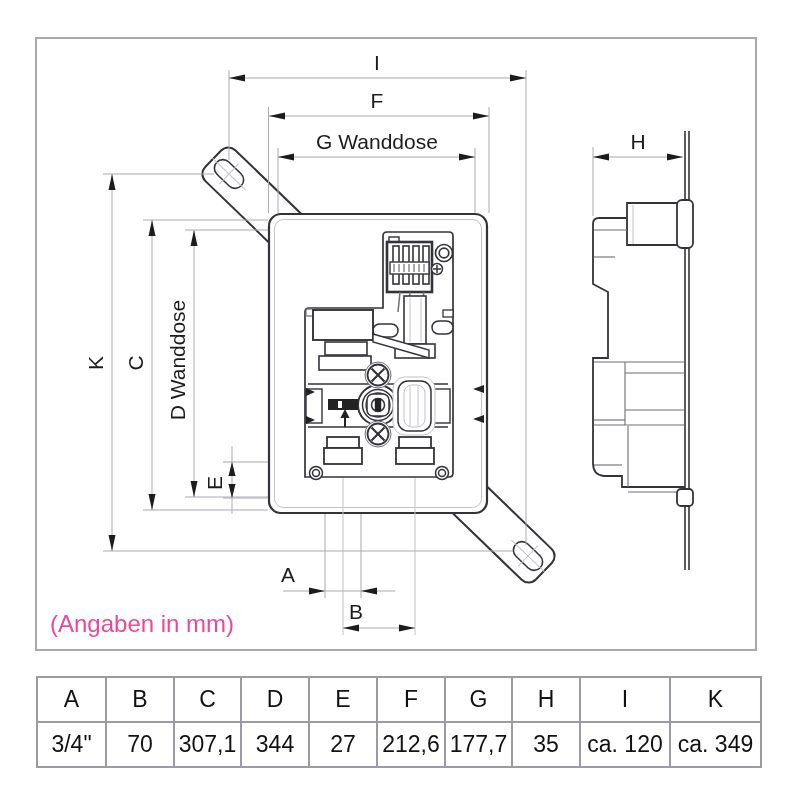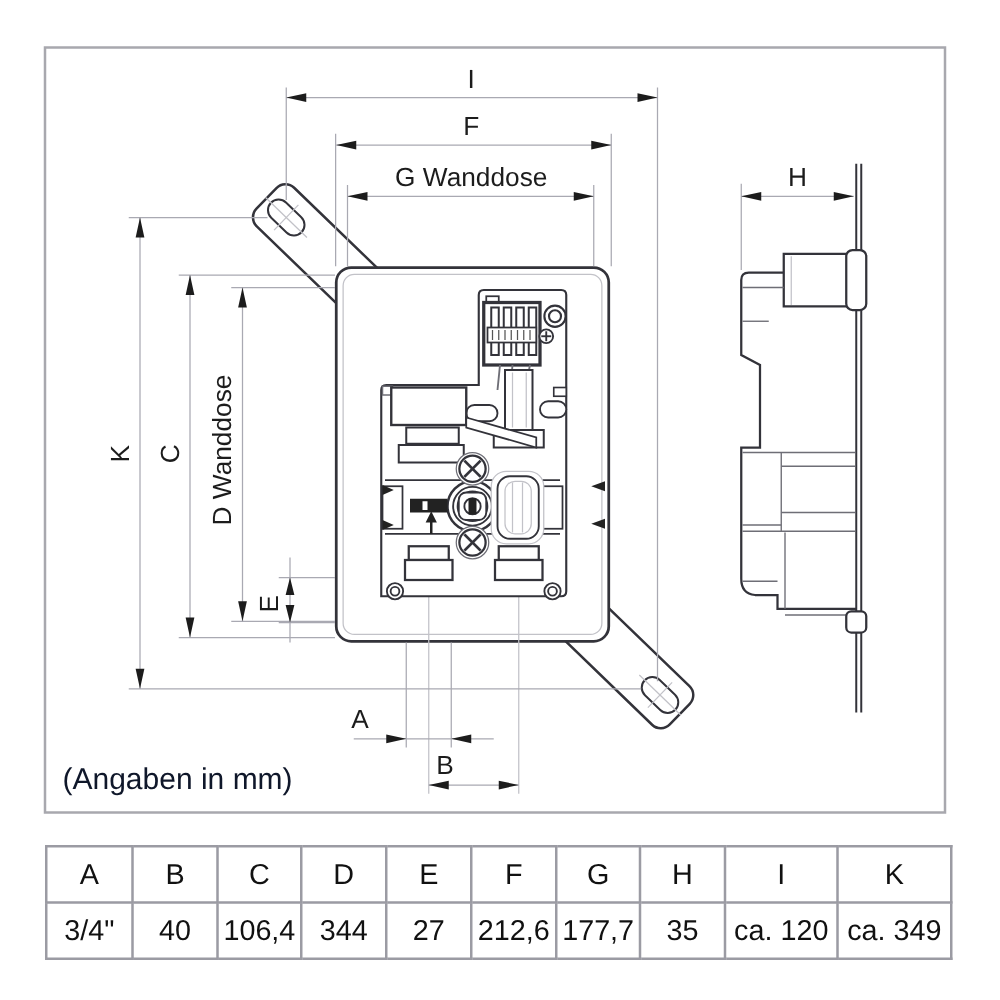--- a/index.html
+++ b/index.html
@@ -5,21 +5,21 @@
   :root{
     --line:#33333a; --mid:#6e6e76; --light:#c2c2c8; --dim:#a9a9b2;
     --ink:#1c1c1c; --frame:#a8a8ae;
   }
   html,body{margin:0;padding:0;background:#fff;}
   #stage{position:relative;width:800px;height:800px;background:#fff;overflow:hidden;
          font-family:"Liberation Sans",sans-serif;color:var(--ink);}
   #frame{position:absolute;left:35px;top:37px;width:722px;height:614px;
          border:2px solid var(--frame);box-sizing:border-box;}
   #drawing{position:absolute;left:0;top:0;}
-  #note{position:absolute;left:50px;top:610px;font-size:24px;color:#0f172a;}
+  #note{position:absolute;left:50px;top:610px;font-size:24px;color:#ec4899;}
   .dimtxt{font-size:21px;fill:var(--ink);}
   #dimtable{position:absolute;left:36px;top:676px;border-collapse:collapse;table-layout:fixed;}
   #dimtable td{border:2px solid #9b9ba3;text-align:center;font-size:23px;color:#111;
                height:43px;padding:0;background:#fff;}
 </style>
 </head>
 <body>
 <div id="stage">
 
   <div id="frame"></div>
@@ -285,22 +285,22 @@
       <td>D</td>
       <td>E</td>
       <td>F</td>
       <td>G</td>
       <td>H</td>
       <td>I</td>
       <td>K</td>
     </tr>
     <tr>
       <td>3/4"</td>
-      <td>40</td>
-      <td>106,4</td>
+      <td>70</td>
+      <td>307,1</td>
       <td>344</td>
       <td>27</td>
       <td>212,6</td>
       <td>177,7</td>
       <td>35</td>
       <td>ca. 120</td>
       <td>ca. 349</td>
     </tr>
   </tbody>
     </table>

